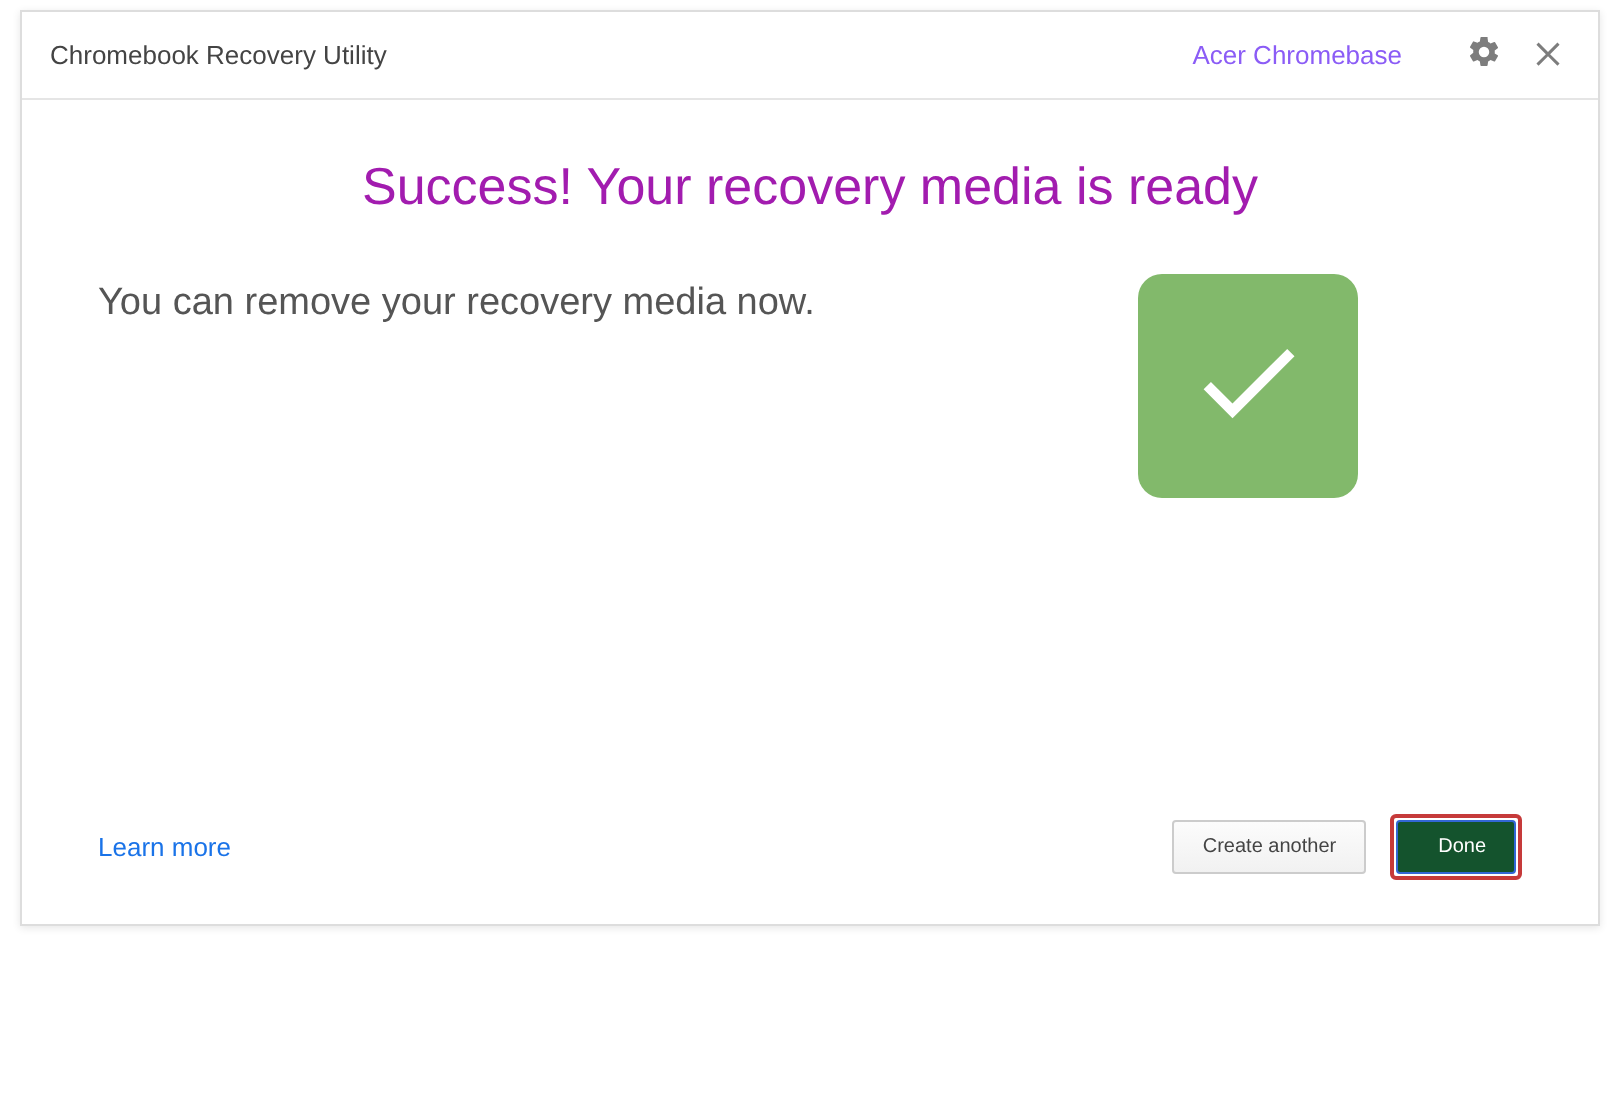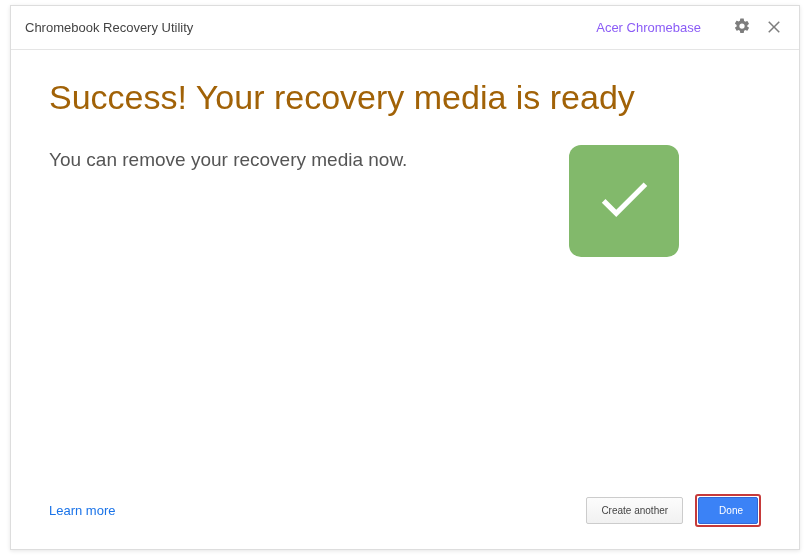--- a/index.html
+++ b/index.html
@@ -10,21 +10,21 @@
     font-family: Arial, "Helvetica Neue", Helvetica, sans-serif;
     background: #fff;
     color: #333;
     position: relative;
   }
   .window {
     position: absolute;
     left: 10px;
     top: 5px;
     width: 790px;
-    height: 545px;
+    height: 458px;
     background: #fff;
     border: 1px solid #ddd;
     box-shadow: 0 1px 4px rgba(0,0,0,0.1);
     display: flex;
     flex-direction: column;
   }
   .header {
     display: flex;
     align-items: center;
     height: 44px;
@@ -46,24 +46,25 @@
     cursor: pointer;
     margin-left: 10px;
   }
   .icon-btn svg { width: 18px; height: 18px; fill: currentColor; }
   .content {
     flex: 1 1 auto;
     padding: 28px 38px 0 38px;
     position: relative;
   }
   .heading {
-    font-size: 34px;
+    font-size: 26px;
     font-weight: 400;
-    color: #a16207;
+    color: #a21caf;
     margin: 0 0 28px 0;
+    text-align: center;
   }
   .body-row {
     display: flex;
     align-items: flex-start;
   }
   .body-text {
     flex: 1 1 auto;
     max-width: 480px;
     font-size: 19px;
     color: #555;
@@ -107,21 +108,21 @@
     font-weight: 400;
     border-radius: 2px;
     padding: 7px 14px;
     cursor: pointer;
     margin-left: 12px;
     border: 1px solid #ccc;
     background: linear-gradient(#fcfcfc, #f1f1f1);
     color: #444;
   }
   .btn.primary {
-    background: #3b82f6;
+    background: #14532d;
     border: 1px solid #3367d6;
     color: #fff;
     padding-left: 20px;
   }
   .btn-highlight {
     border: 2px solid #c63a3a;
     border-radius: 3px;
     padding: 1px;
     margin-left: 12px;
     display: inline-flex;

